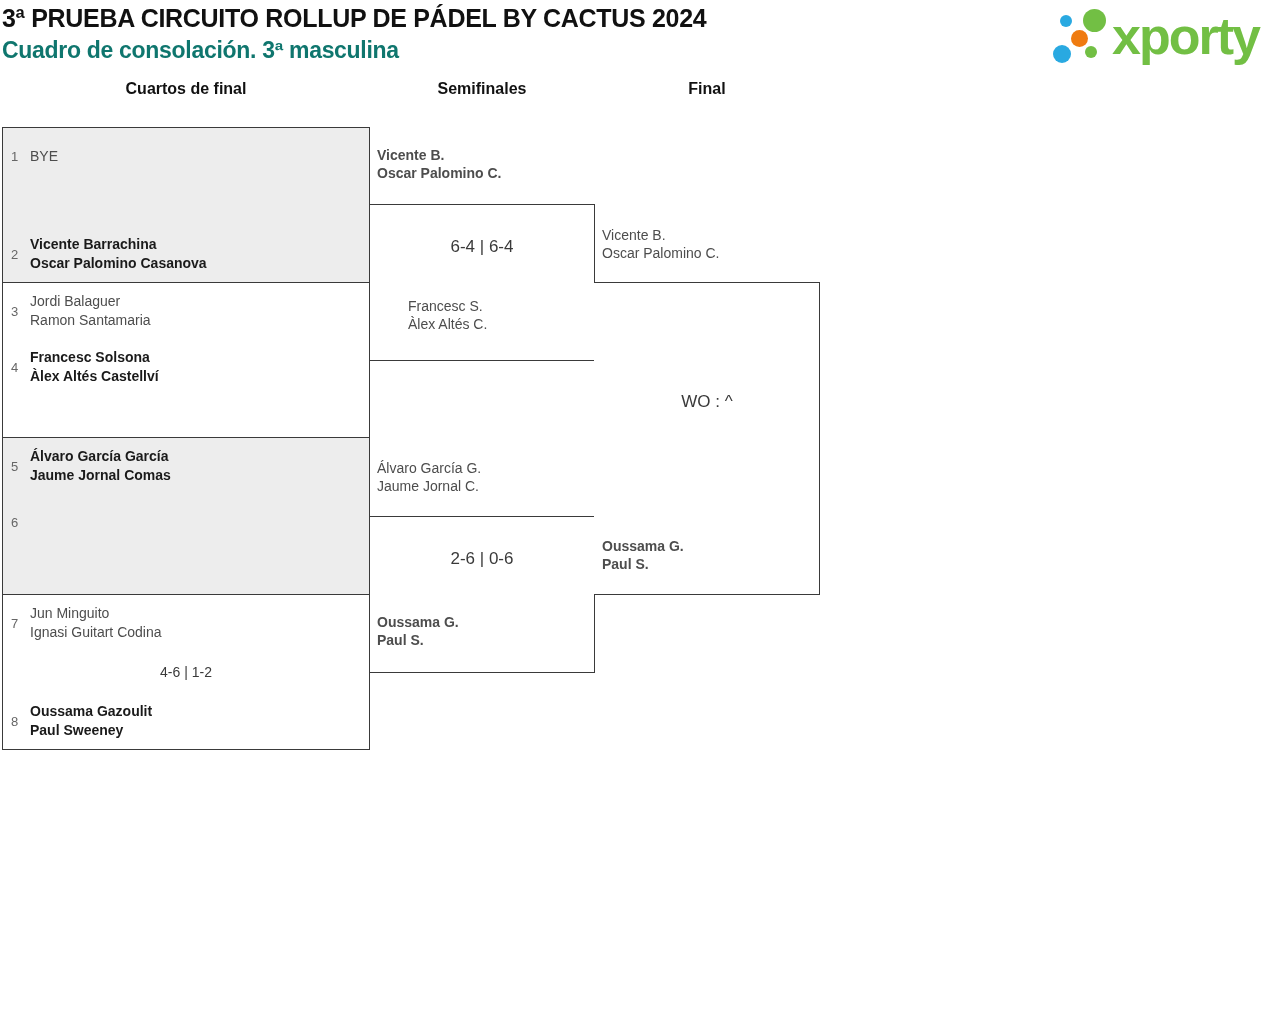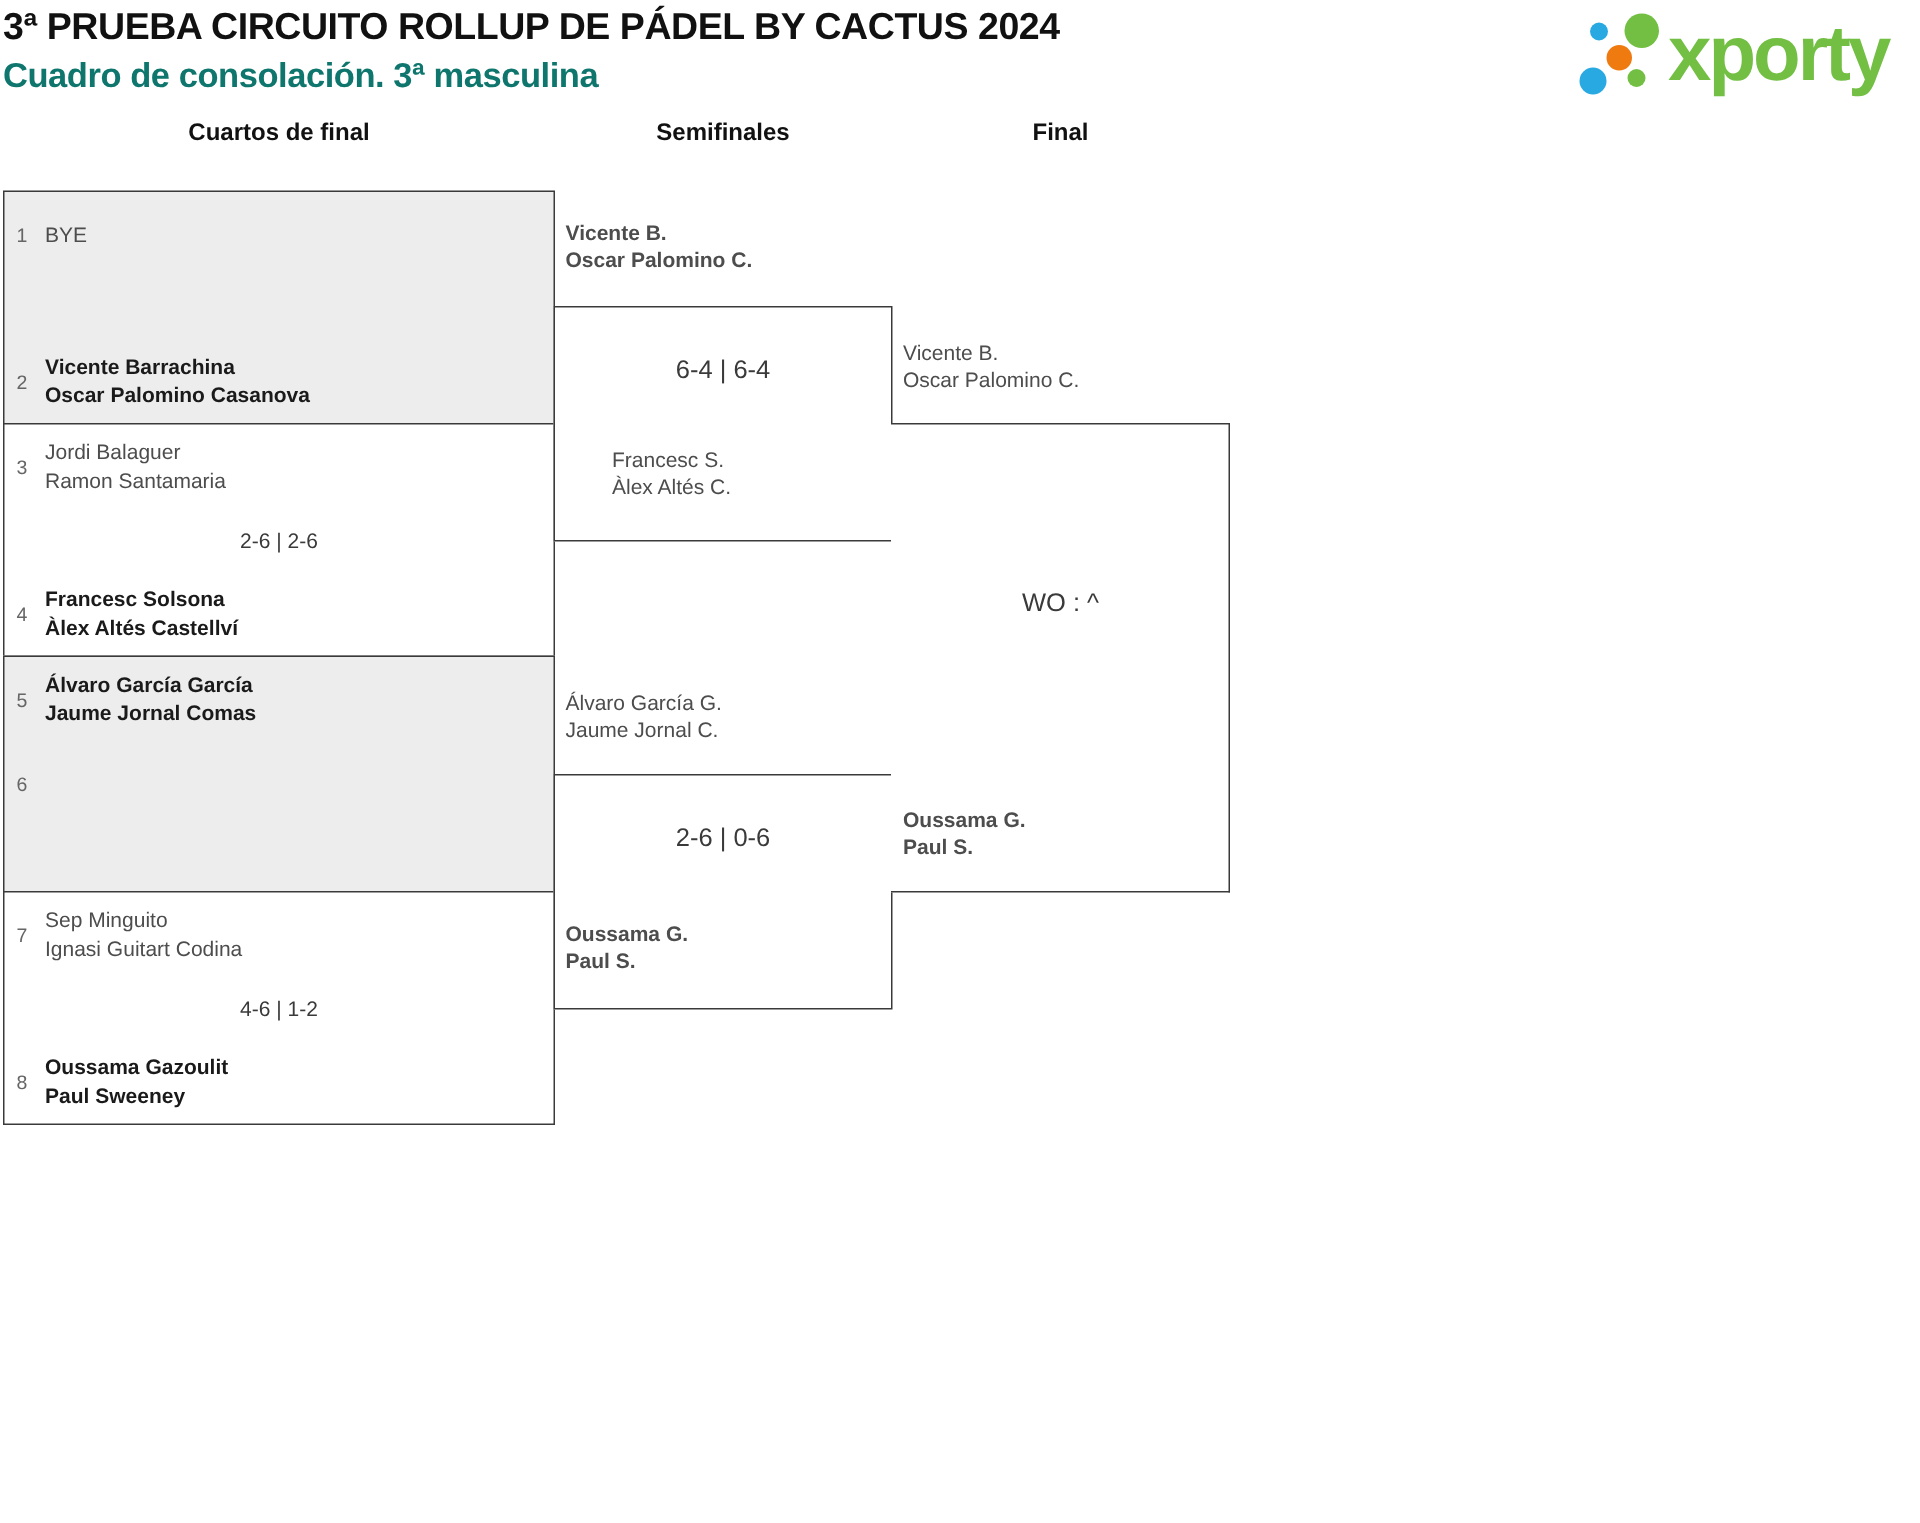--- a/index.html
+++ b/index.html
@@ -107,21 +107,20 @@
 </div>
 
 <div class="match-box qf-box qf2">
   <div class="team-row">
     <span class="seed">3</span>
     <div class="names">
       <span>Jordi Balaguer</span>
       <span>Ramon Santamaria</span>
     </div>
   </div>
-  <div class="score-row">2-6 | 2-6</div>
   <div class="team-row">
     <span class="seed">4</span>
     <div class="names bold">
       <span>Francesc Solsona</span>
       <span>Àlex Altés Castellví</span>
     </div>
   </div>
 </div>
 
 <div class="match-box qf-box qf3 shaded">
@@ -134,21 +133,21 @@
   </div>
   <div class="team-row">
     <span class="seed">6</span>
   </div>
 </div>
 
 <div class="match-box qf-box qf4">
   <div class="team-row">
     <span class="seed">7</span>
     <div class="names">
-      <span>Sep Minguito</span>
+      <span>Jun Minguito</span>
       <span>Ignasi Guitart Codina</span>
     </div>
   </div>
   <div class="score-row">4-6 | 1-2</div>
   <div class="team-row">
     <span class="seed">8</span>
     <div class="names bold">
       <span>Oussama Gazoulit</span>
       <span>Paul Sweeney</span>
     </div>

